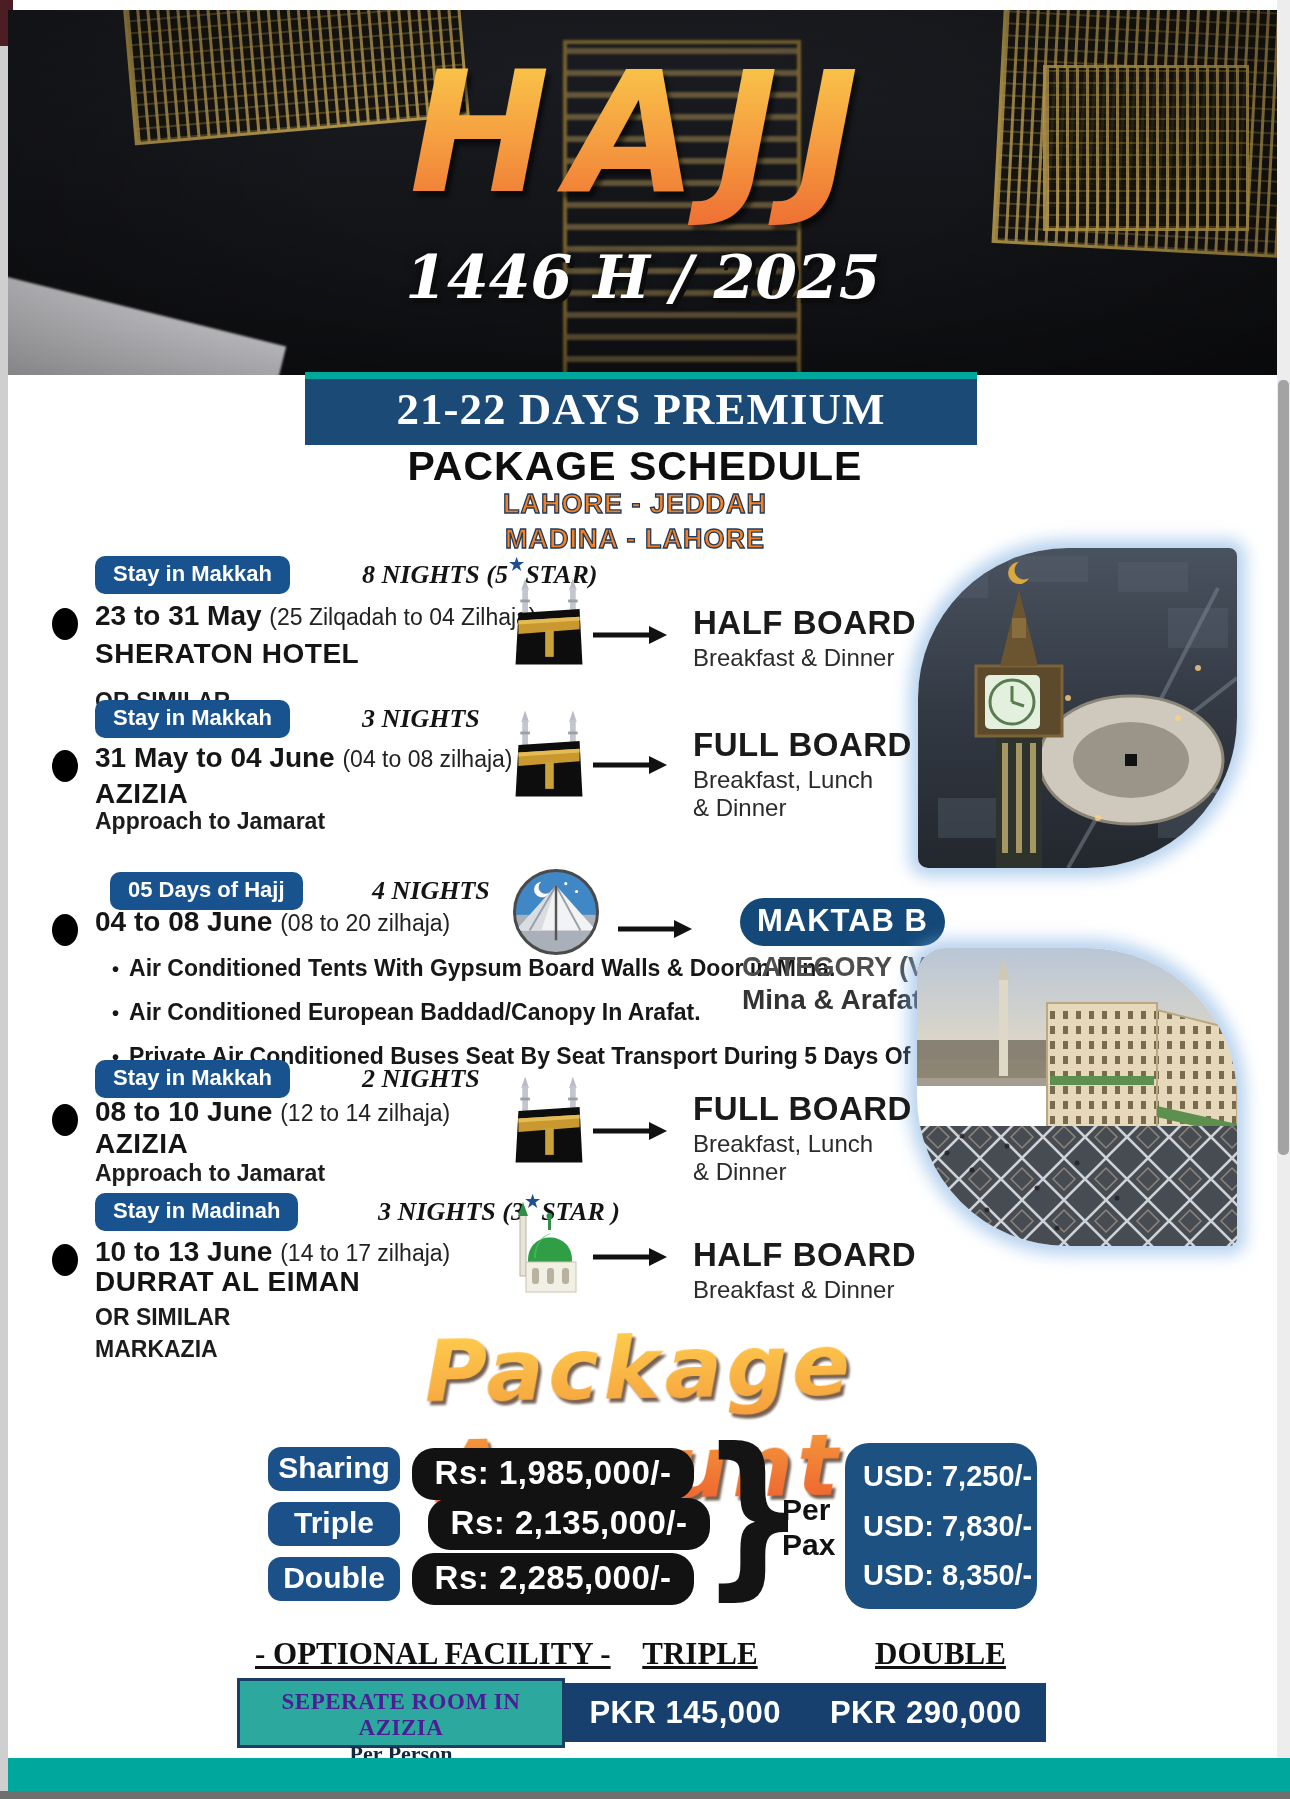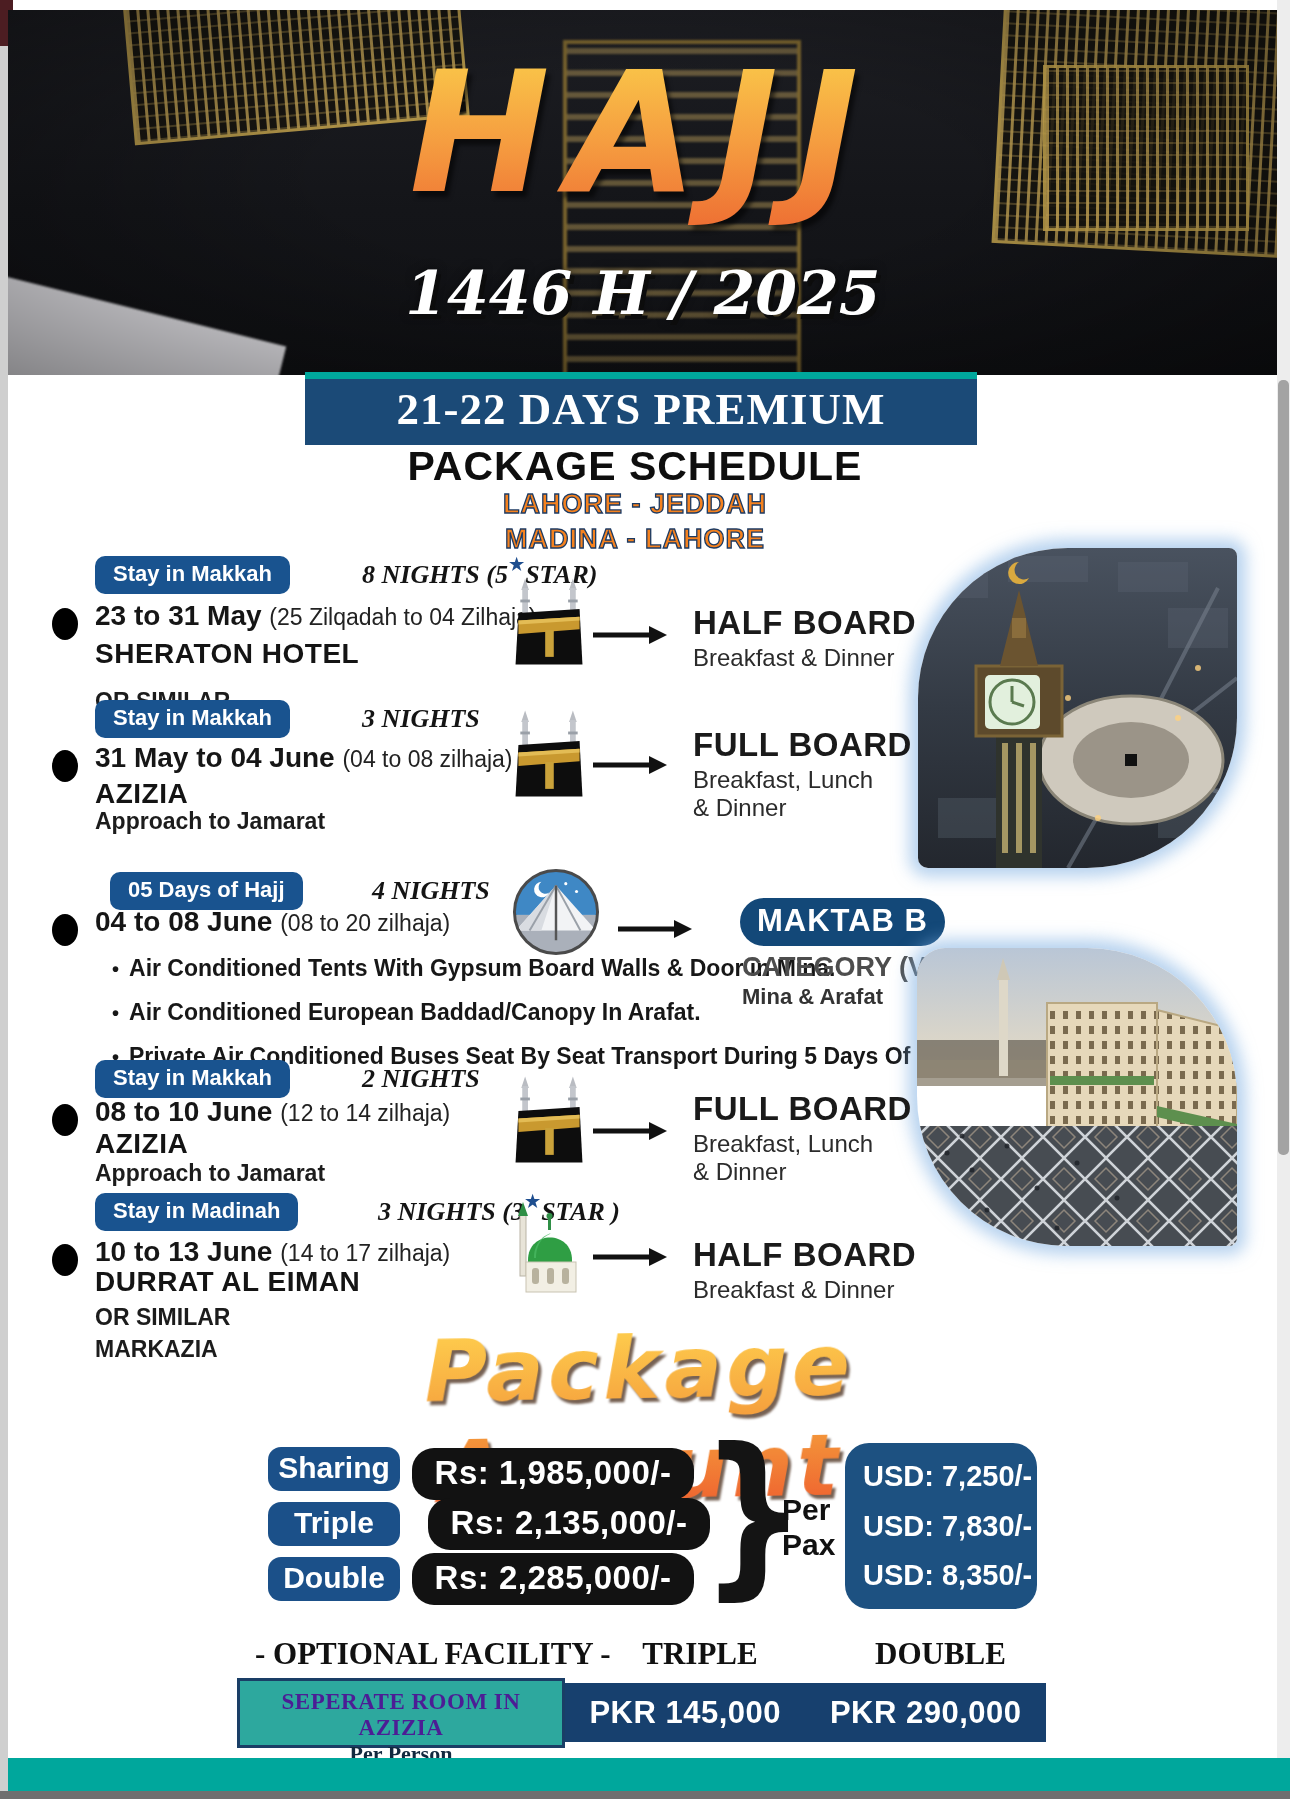--- a/index.html
+++ b/index.html
@@ -26,21 +26,21 @@
   .hero-vignette{left:0;top:0;width:100%;height:100%;
      background:radial-gradient(ellipse at 50% 45%,rgba(0,0,0,0) 35%,rgba(0,0,0,.45) 100%);}
   .white-wedge{left:-60px;top:295px;width:320px;height:190px;background:#f2f1f6;transform:rotate(14deg);filter:blur(1px);}
   .hero-title{left:0;top:28px;width:100%;text-align:center;
      font-family:"DejaVu Sans",sans-serif;font-style:italic;font-weight:900;font-size:168px;line-height:190px;
      letter-spacing:18px;background:linear-gradient(180deg,#fbd04b 0%,#f59d40 55%,#ee6f33 100%);
      -webkit-background-clip:text;background-clip:text;color:transparent;
      filter:drop-shadow(4px 6px 2px rgba(0,0,0,.55));}
   .hero-sub{left:0;top:232px;width:100%;text-align:center;color:#ffffff;
      font-family:"DejaVu Serif","Liberation Serif",serif;font-style:italic;font-weight:700;font-size:60px;
-     text-shadow:4px 5px 0 #0c0c0c,0 0 10px rgba(0,0,0,.5);margin-top:16px;}
+     text-shadow:4px 5px 0 #0c0c0c,0 0 10px rgba(0,0,0,.5);}
   
   .banner{left:305px;top:372px;width:672px;height:66px;background:#1b4a77;border-top:7px solid #00a79c;}
   .banner span{display:block;text-align:center;color:#fff;font-family:"Liberation Serif",serif;
      font-weight:700;font-size:45px;line-height:60px;letter-spacing:1px;}
   .sched-title{left:0;top:443px;width:1270px;text-align:center;color:#0e0e0e;
      font-weight:900;font-size:41px;letter-spacing:1px;}
   .route{width:1270px;left:0;text-align:center;font-weight:800;font-size:27px;color:#f5821f;
      -webkit-text-stroke:1.3px #1c3a63;letter-spacing:1px;}
   
   .badge{background:#19538f;color:#fff;border-radius:10px;font-size:22px;font-weight:700;
@@ -53,21 +53,21 @@
   .daterow .note{font-size:23px;font-weight:400;color:#222;}
   .hotel{font-size:28px;font-weight:800;color:#141414;letter-spacing:.5px;white-space:nowrap;}
   .sub{font-size:23px;font-weight:600;color:#1c1c1c;white-space:nowrap;}
   .board{font-size:33px;font-weight:800;color:#1a1a1a;letter-spacing:.5px;white-space:nowrap;}
   .meals{font-size:24px;font-weight:500;color:#2b2b2b;white-space:nowrap;}
   .hajj-note{font-size:23px;font-weight:600;color:#171717;white-space:nowrap;}
   .hajj-note:before{content:"•";margin-right:10px;font-size:20px;}
   .maktab-pill{background:#134878;color:#fff;border-radius:26px;width:205px;height:48px;
      text-align:center;font-size:31px;font-weight:600;line-height:46px;letter-spacing:1px;}
   .category{font-size:27px;font-weight:600;color:#4d4d4d;white-space:nowrap;}
-  .area{font-size:22px;font-weight:600;color:#333;white-space:nowrap;}
+  .area{font-size:28px;font-weight:600;color:#333;white-space:nowrap;}
   
   .photo{box-shadow:0 0 16px 9px rgba(125,175,225,.55);overflow:hidden;}
   .photo1{left:918px;top:548px;width:319px;height:320px;border-radius:150px 8px 150px 10px;}
   .photo2{left:917px;top:948px;width:320px;height:298px;border-radius:28px 150px 8px 150px;}
   
   .pkg-title{left:240px;top:1318px;width:800px;text-align:center;
      font-family:"DejaVu Sans",sans-serif;font-style:italic;font-weight:900;font-size:86px;
      letter-spacing:4px;background:linear-gradient(180deg,#ffd24f 0%,#f49a3b 55%,#ee5b2e 100%);
      -webkit-background-clip:text;background-clip:text;color:transparent;
      filter:drop-shadow(3px 4px 1px rgba(60,30,10,.7));transform:rotate(-1deg);}
@@ -75,21 +75,21 @@
      text-align:center;font-size:30px;font-weight:700;line-height:42px;}
   .price-pill{background:#121212;color:#fff;border-radius:22px;width:282px;height:52px;
      text-align:center;font-size:33px;font-weight:800;line-height:50px;letter-spacing:.5px;}
   .brace{font-family:"DejaVu Sans",sans-serif;font-size:150px;font-weight:700;color:#141414;
      transform:scaleY(1.18);line-height:150px;}
   .perpax{width:86px;font-size:30px;font-weight:800;color:#111;line-height:35px;}
   .usd-box{left:845px;top:1443px;width:192px;height:166px;background:#1d5181;border-radius:24px;
      color:#fff;font-size:29px;font-weight:800;display:flex;flex-direction:column;justify-content:space-evenly;
      padding-left:18px;box-sizing:border-box;}
   
-  .serifhead{font-family:"Liberation Serif",serif;font-weight:700;color:#111;font-size:31px;white-space:nowrap;}
+  .serifhead{font-family:"Liberation Serif",serif;font-weight:700;color:#111;font-size:31px;white-space:nowrap;text-decoration:underline;}
   .fac-box{left:237px;top:1678px;width:328px;height:70px;background:#2da89e;border:3px solid #1a3e66;
      box-sizing:border-box;text-align:center;}
   .fac-line1{font-family:"Liberation Serif",serif;font-weight:700;font-size:23px;color:#4c1d95;margin-top:8px;letter-spacing:.5px;}
   .fac-line2{font-family:"Liberation Serif",serif;font-weight:700;font-size:22px;color:#12293f;}
   .pkr-bar{left:565px;top:1683px;width:481px;height:59px;background:#17406e;display:flex;align-items:center;}
   .pkr{color:#fff;font-size:31px;font-weight:800;width:50%;text-align:center;letter-spacing:.5px;}
   .footer-teal{left:8px;top:1758px;width:1282px;height:33px;background:#00a79c;}
 </style>
 </head>
 <body>

